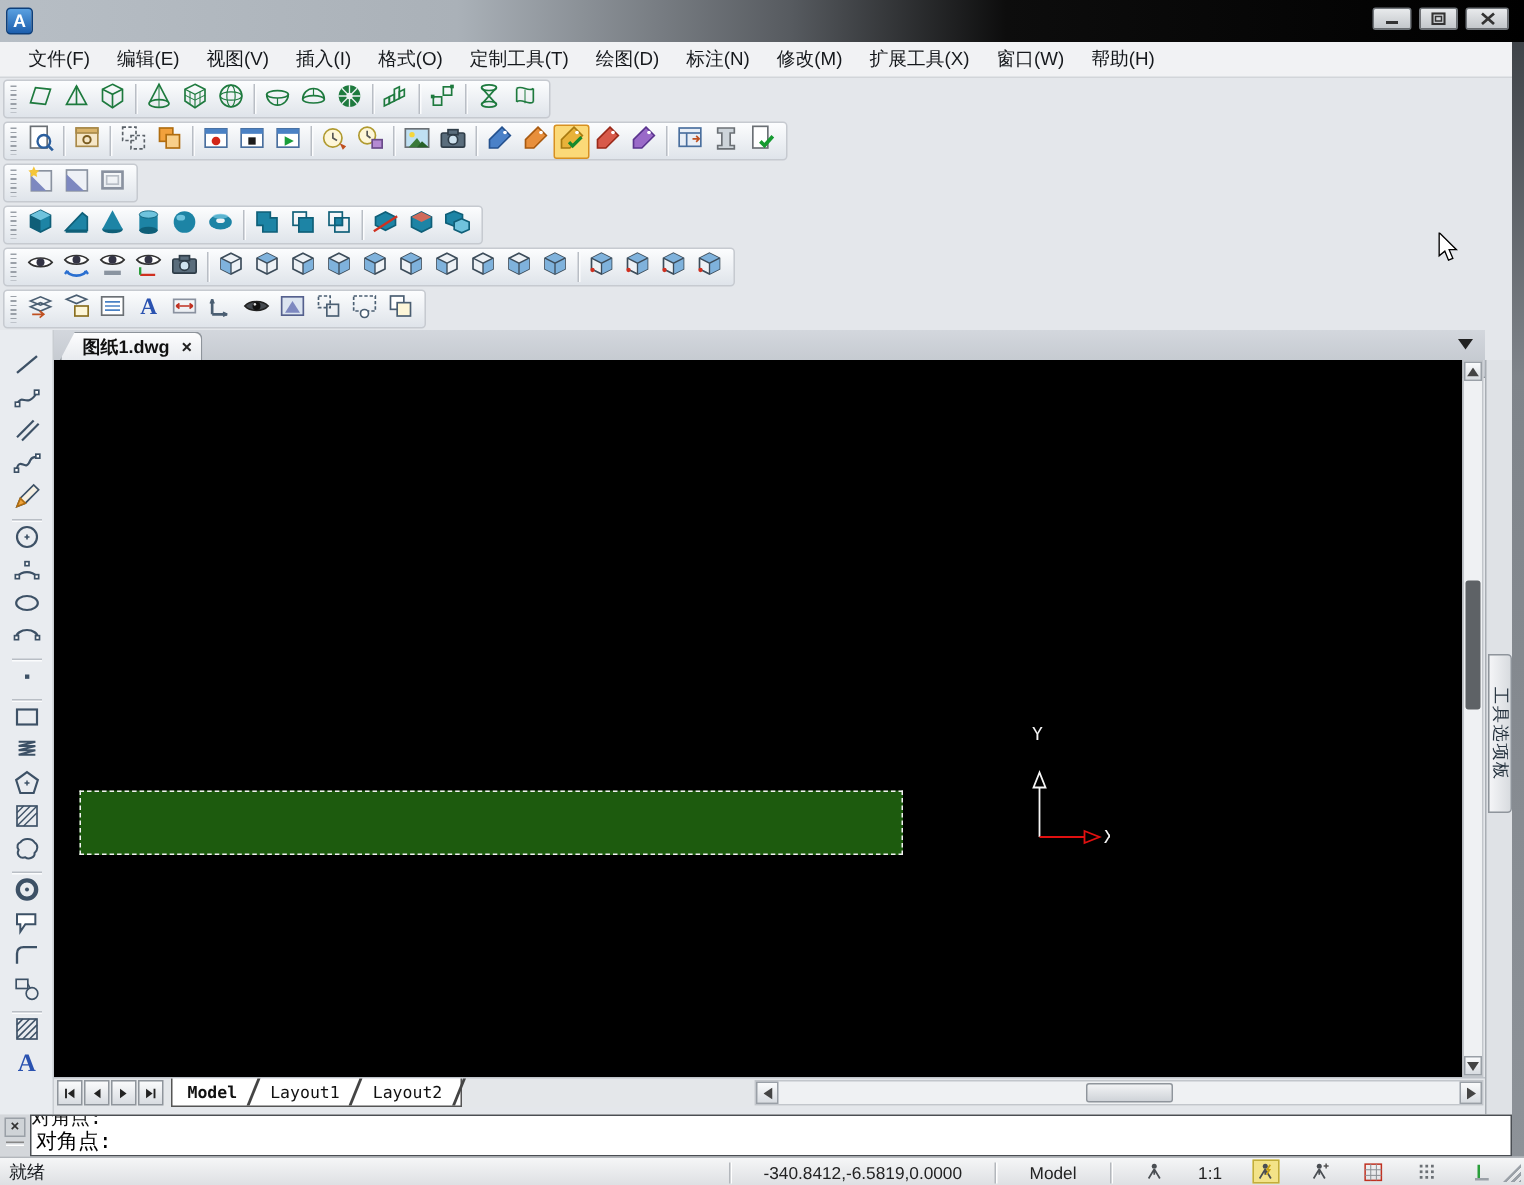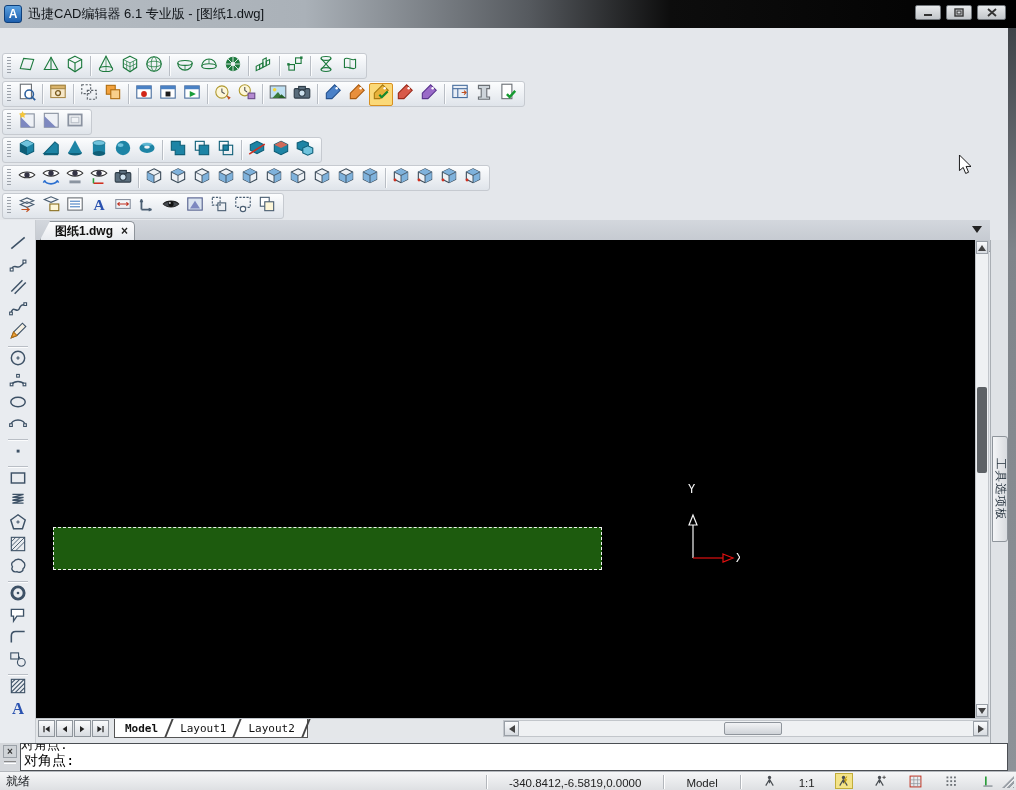--- a/index.html
+++ b/index.html
@@ -115,39 +115,52 @@
   
   #cursor { position:absolute; left:958px; top:155px; pointer-events:none; }
 </style>
 </head>
 <body>
 
 <div id="root">
 
   <div id="titlebar">
     <div id="app-icon">A</div>
-    <div id="title-text">迅捷CAD编辑器 6.1 专业版  - [图纸1.dwg]</div>
     <div class="winbtn" id="btn-min">
       <svg width="10" height="8" viewBox="0 0 10 8">
           <rect x="1" y="5" width="8" height="2" fill="#333"></rect>
         </svg>
     </div>
     <div class="winbtn" id="btn-restore">
       <svg width="10" height="9" viewBox="0 0 10 9">
           <rect x="1" y="1" width="8" height="7" fill="none" stroke="#333" stroke-width="1.4"></rect>
           <rect x="3" y="3" width="4" height="3" fill="none" stroke="#333"></rect>
         </svg>
     </div>
     <div class="winbtn" id="btn-close">
       <svg width="10" height="9" viewBox="0 0 10 9">
           <path d="M1,1 L9,8 M9,1 L1,8" stroke="#333" stroke-width="1.8"></path>
         </svg>
     </div>
   </div>
 
+  <div id="menubar">
+      <span class="menu-item">文件(F)</span>
+      <span class="menu-item">编辑(E)</span>
+      <span class="menu-item">视图(V)</span>
+      <span class="menu-item">插入(I)</span>
+      <span class="menu-item">格式(O)</span>
+      <span class="menu-item">定制工具(T)</span>
+      <span class="menu-item">绘图(D)</span>
+      <span class="menu-item">标注(N)</span>
+      <span class="menu-item">修改(M)</span>
+      <span class="menu-item">扩展工具(X)</span>
+      <span class="menu-item">窗口(W)</span>
+      <span class="menu-item">帮助(H)</span>
+    </div>
 
   <div id="toolbar-zone">
       <div class="tbrow" style="top: 52px;">
         <div class="tbpanel">
           <div class="grip"></div>
           <div class="tbtn">
             <span><svg width="20" height="20" viewBox="0 0 18 18">
                 <polygon points="3,13 6,4 15,5 12,14" fill="none" stroke="#1e7a3e"></polygon>
               </svg></span>
           </div>

